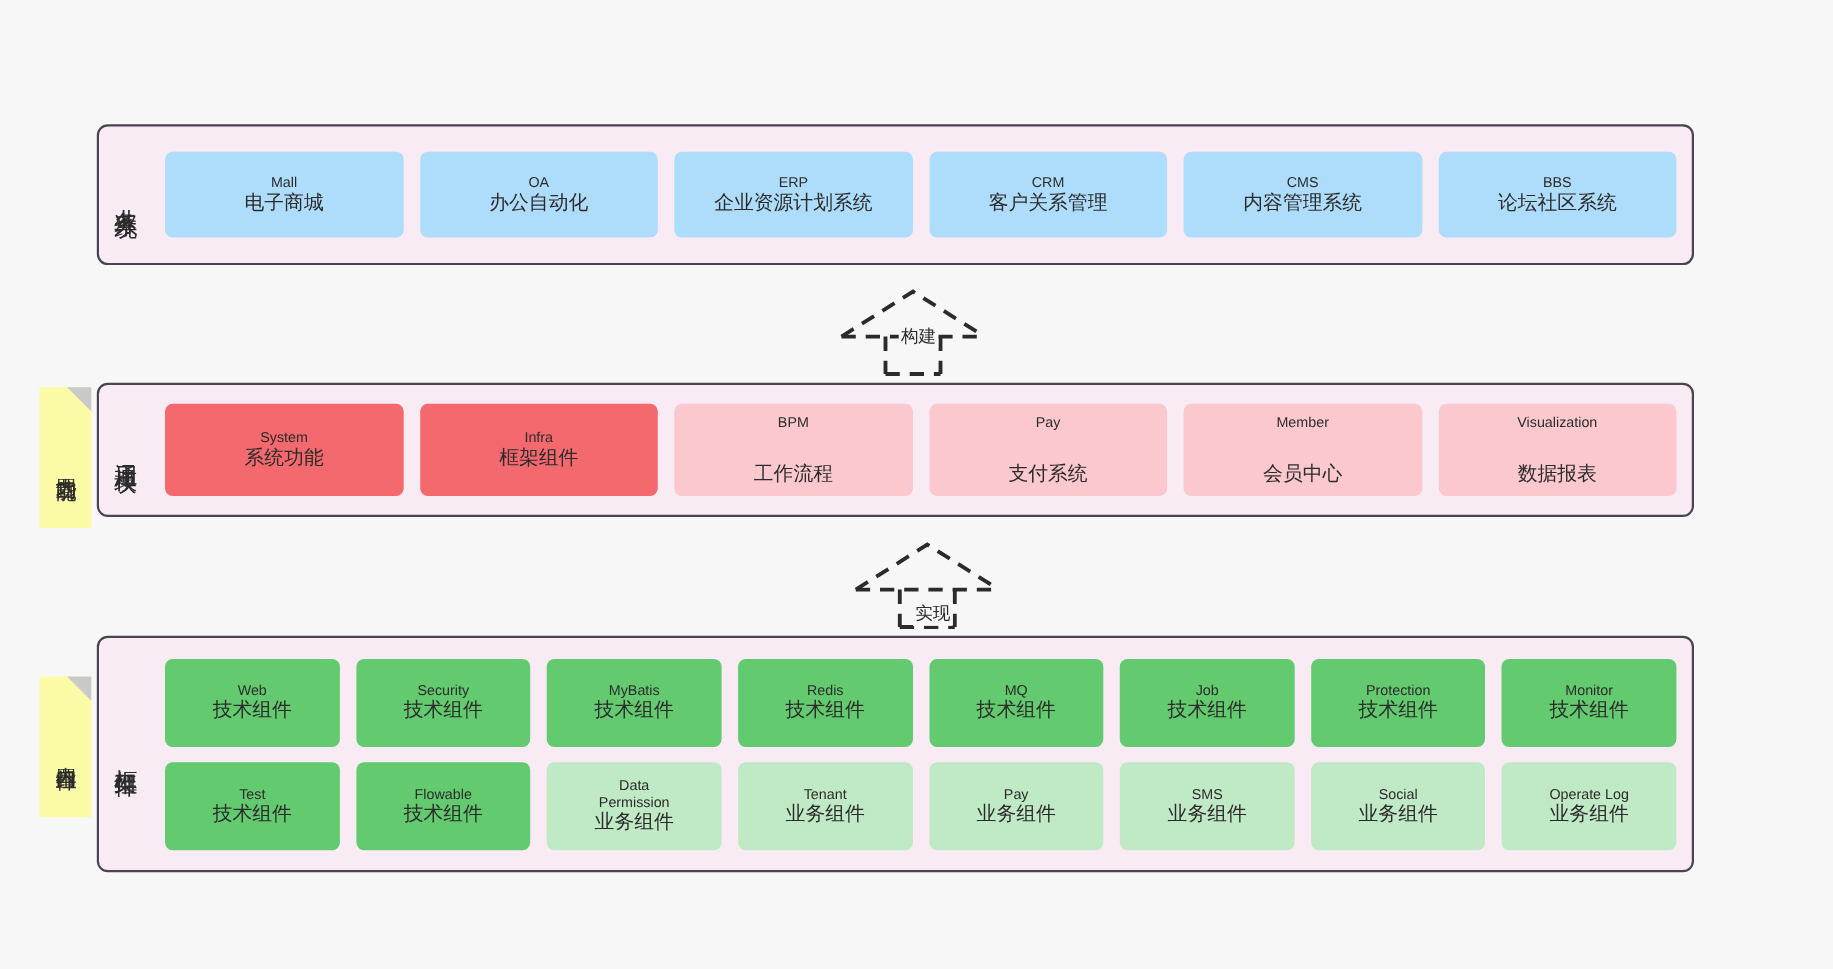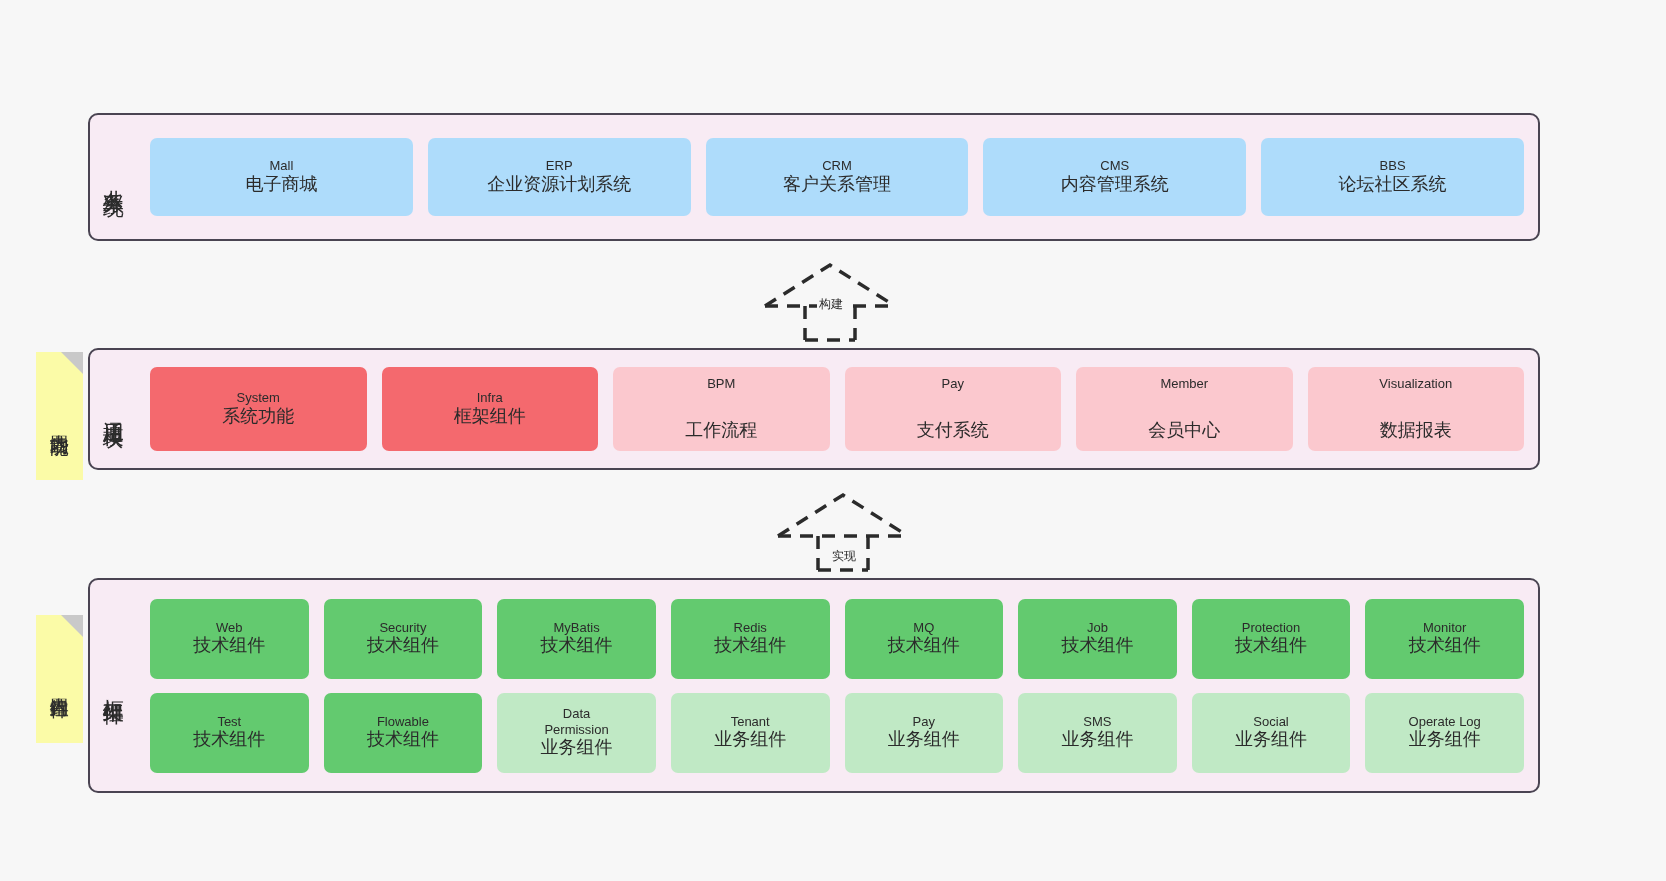--- a/index.html
+++ b/index.html
@@ -102,40 +102,44 @@
     width: 0; height: 0;
     border-top: 22px solid #c9c9c9;
     border-left: 22px solid transparent;
   }
 
   
   .arrow { position: absolute; }
   .arrow svg { display: block; overflow: visible; }
   .arrow-label {
     position: absolute;
-    font-size: 12px;
+    font-size: 16px;
     color: #2b2b2b;
     background: #f7f7f7;
     padding: 0 2px;
     white-space: nowrap;
     user-select: none;
   }
 </style>
 </head>
 <body>
 
 <div id="stage">
 
   <div class="layer" style="left:88px; top:113px; width:1452px; height:128px;">
     <div class="layer-label">业务系统</div>
     <div class="layer-body">
 
       <div class="box c-blue h-sys">
         <span class="t1">Mall</span>
         <span class="t2">电子商城</span>
+      </div>
+      <div class="box c-blue h-sys">
+        <span class="t1">OA</span>
+        <span class="t2">办公自动化</span>
       </div>
       <div class="box c-blue h-sys">
         <span class="t1">ERP</span>
         <span class="t2">企业资源计划系统</span>
       </div>
       <div class="box c-blue h-sys">
         <span class="t1">CRM</span>
         <span class="t2">客户关系管理</span>
       </div>
       <div class="box c-blue h-sys">

